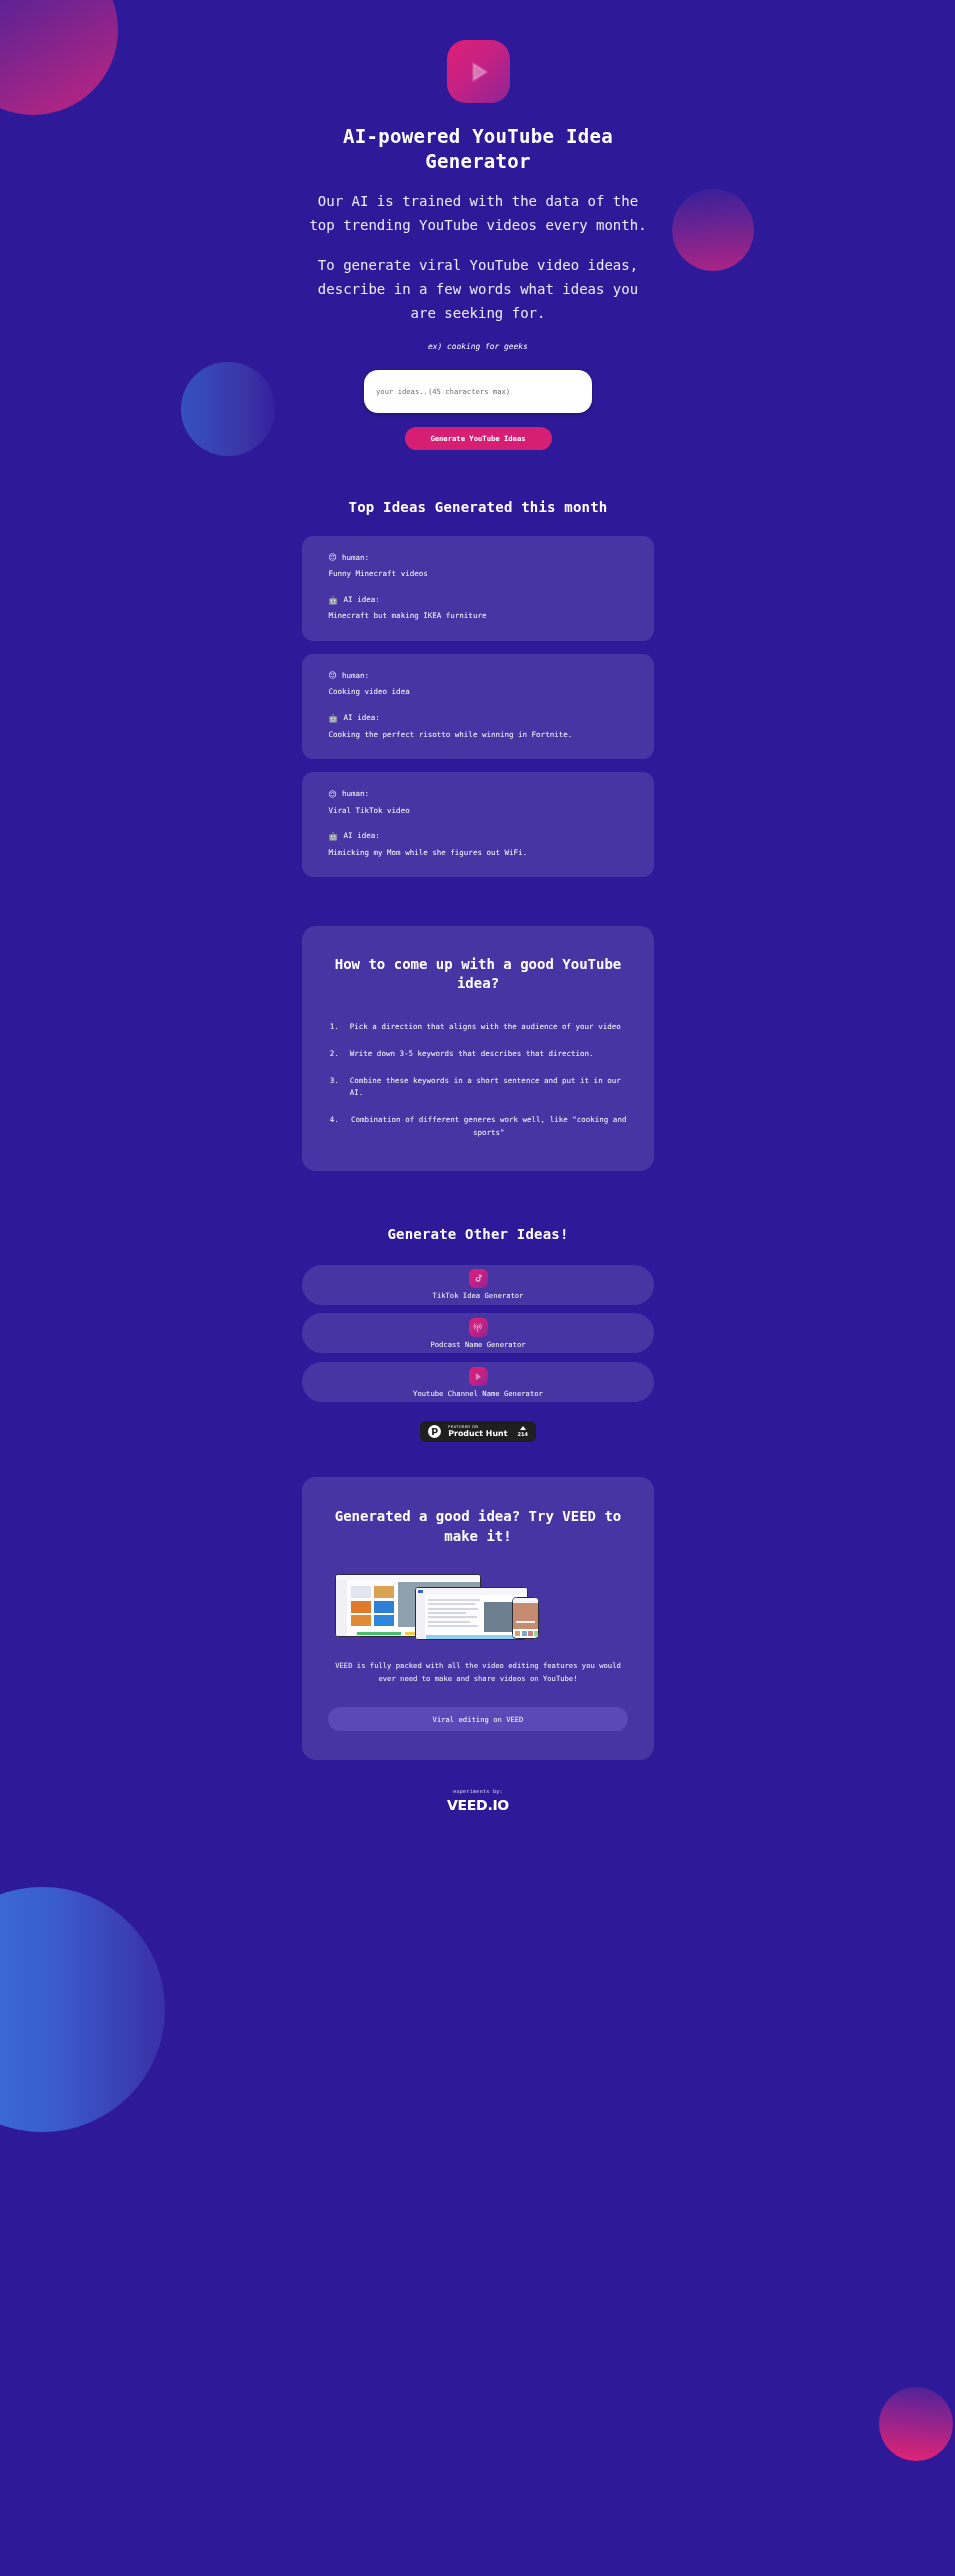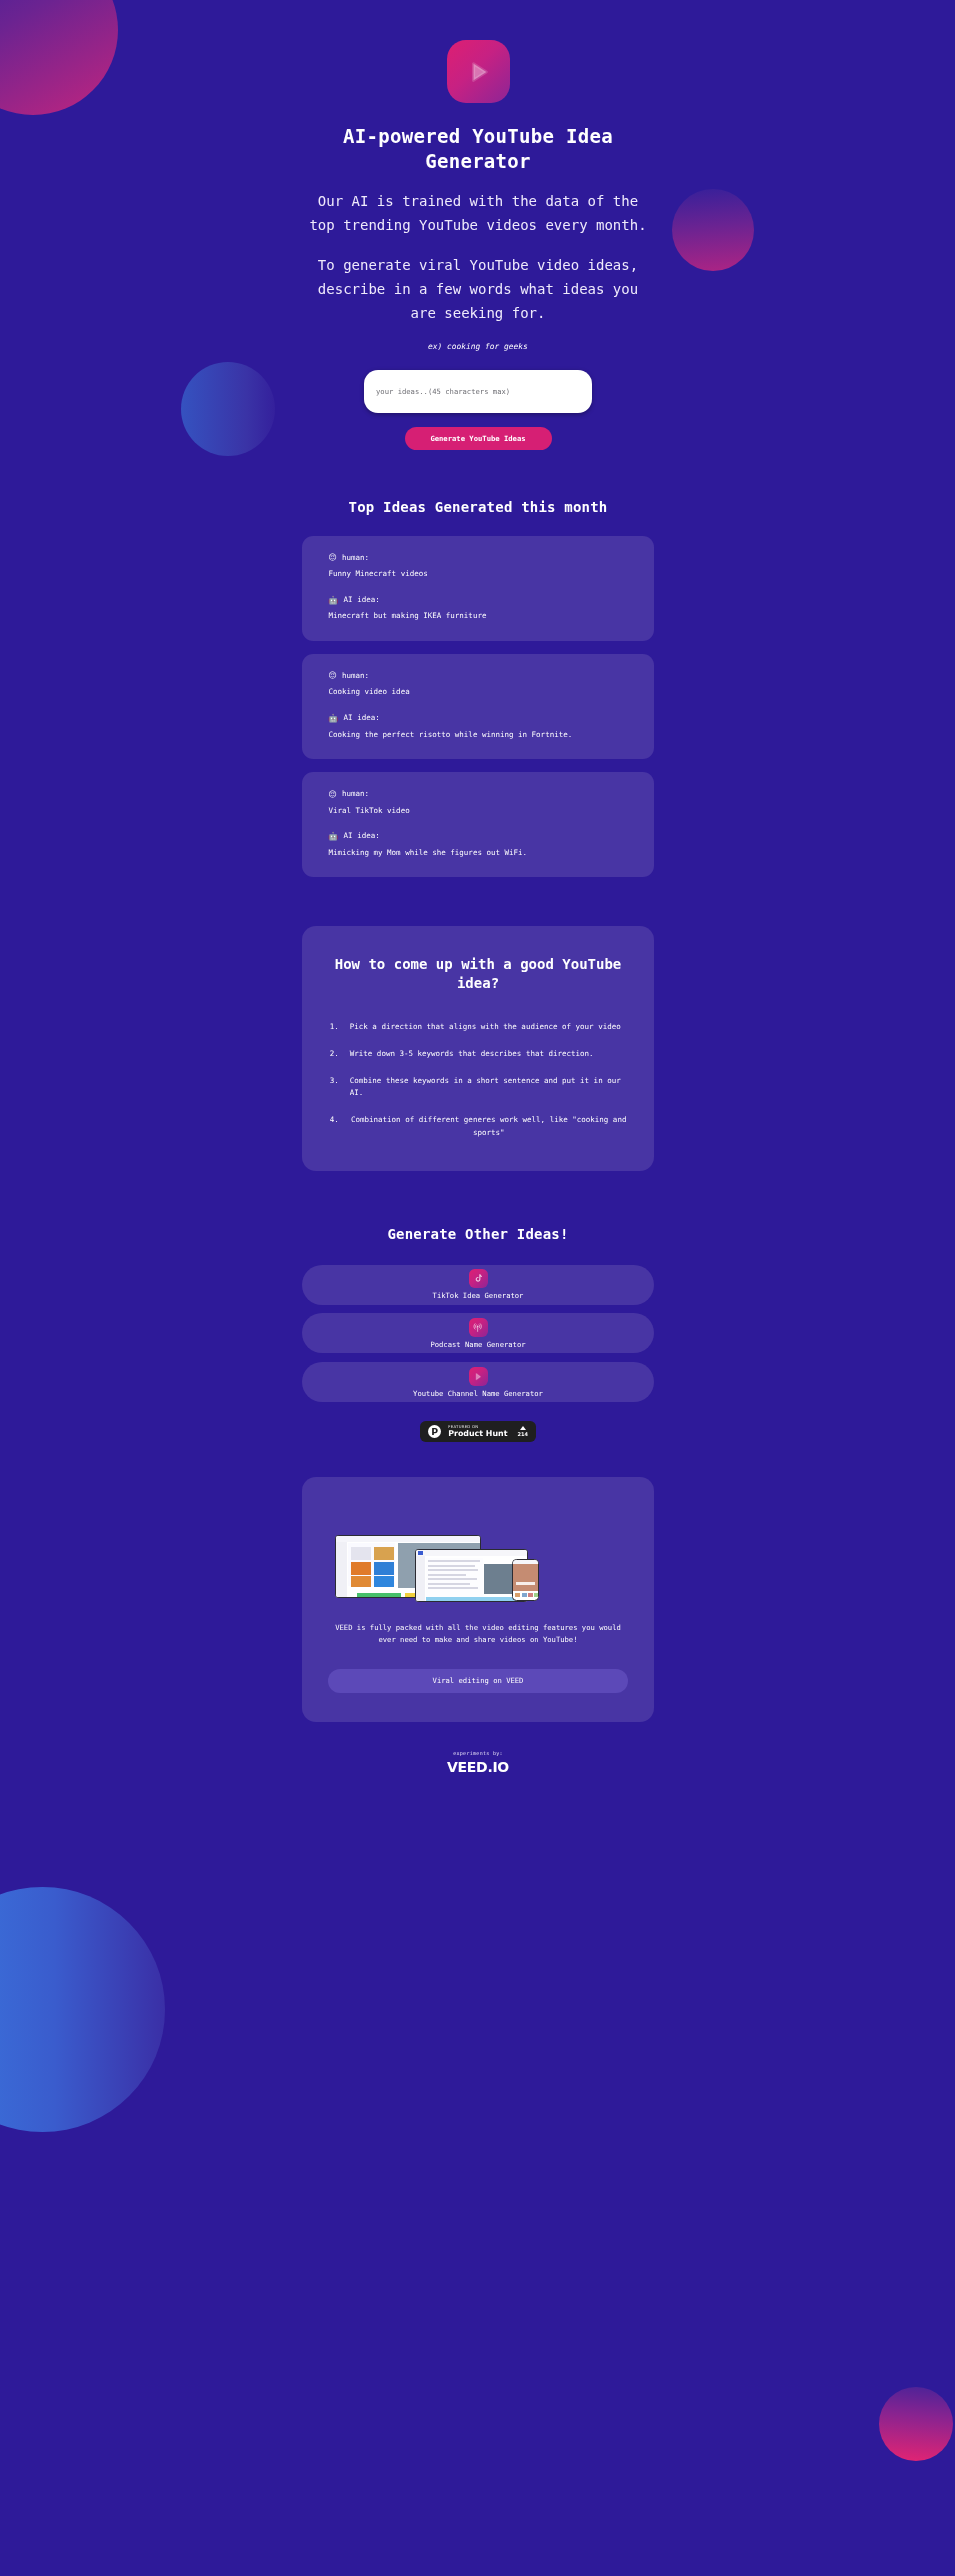--- a/index.html
+++ b/index.html
@@ -288,20 +288,21 @@
         <span class="ph-name">Product Hunt</span>
       </span>
       <span class="ph-votes">
         <span class="ph-caret"></span>
         <span class="ph-count">214</span>
       </span>
     </a>
   </div>
 
   <section class="promo">
+    <h2>Generated a good idea? Try VEED to make it!</h2>
 
     <div class="promo-art">
       <div class="dev dev-lap">
         <div class="strip" style="left:0;top:0;width:100%;height:5.7px;background:#f5f5fa;"></div>
         <div class="strip" style="left:0;top:5.7px;width:11.3px;height:57px;background:#f0f0f6;"></div>
         <div class="strip" style="left:12.6px;top:7.5px;width:47px;height:43px;background:#fafaff;"></div>
         <div class="strip" style="left:15px;top:11.3px;width:20px;height:12.6px;background:#e4e4ee;"></div>
         <div class="strip" style="left:38px;top:11.3px;width:20px;height:12.6px;background:#d8a24f;"></div>
         <div class="strip" style="left:15px;top:26px;width:20px;height:12.6px;background:#e07b2a;"></div>
         <div class="strip" style="left:38px;top:26px;width:20px;height:12.6px;background:#2f7fd6;"></div>

